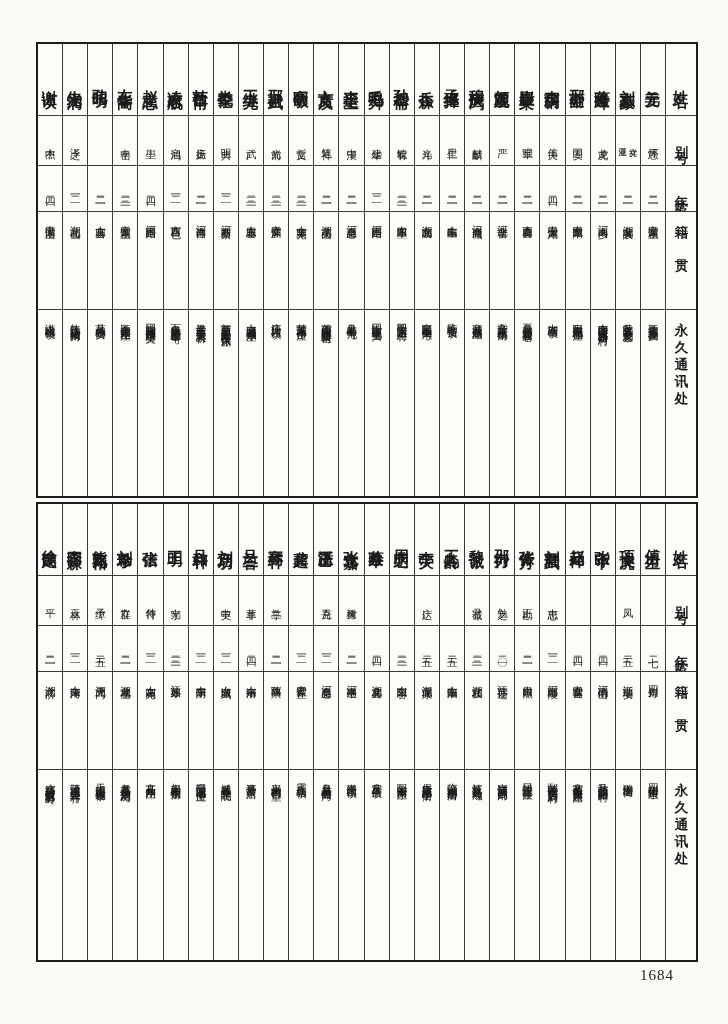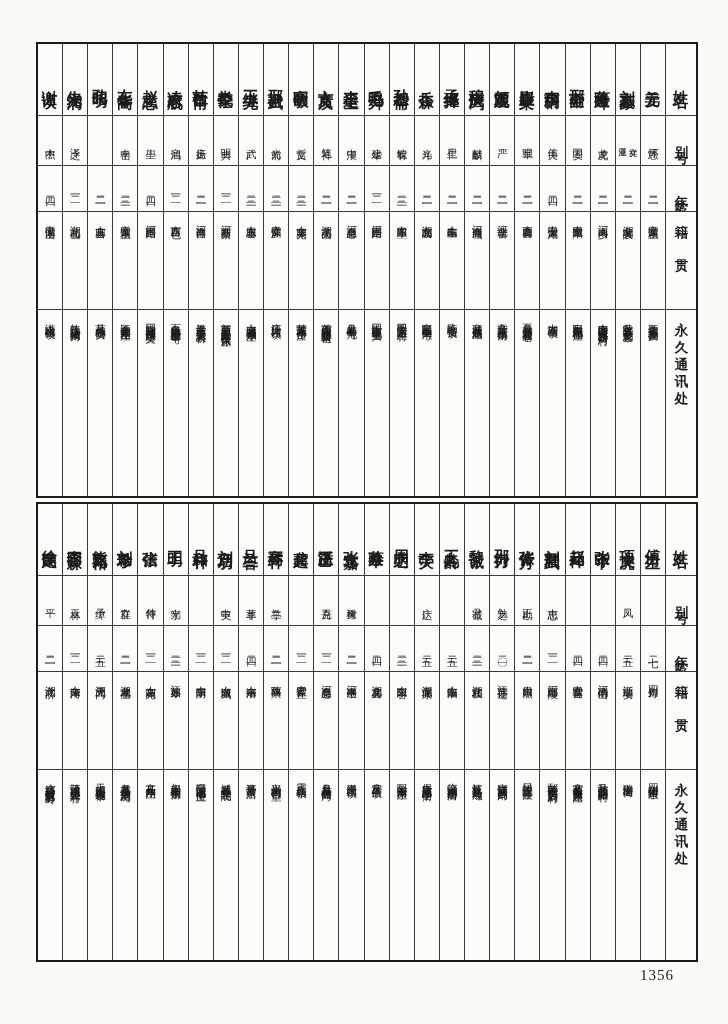--- a/index.html
+++ b/index.html
@@ -1035,14 +1035,14 @@
         </div>
     <div class="cell origin">
           <div class="vtext f-origin">湖北广济</div>
         </div>
     <div class="cell address">
           <div class="vtext f-address">广济郑公塔马蚁河麻石岭</div>
         </div>
   </div>
     </div>
 
-  <div class="page-number">1356</div>
+  <div class="page-number">1684</div>
 </div>
 
 </body></html>

